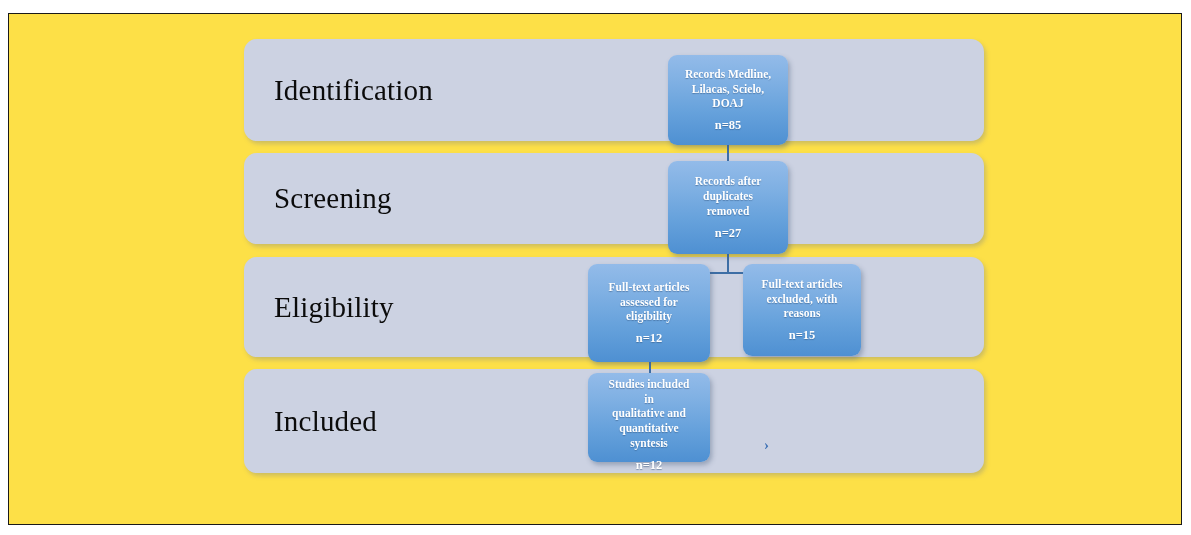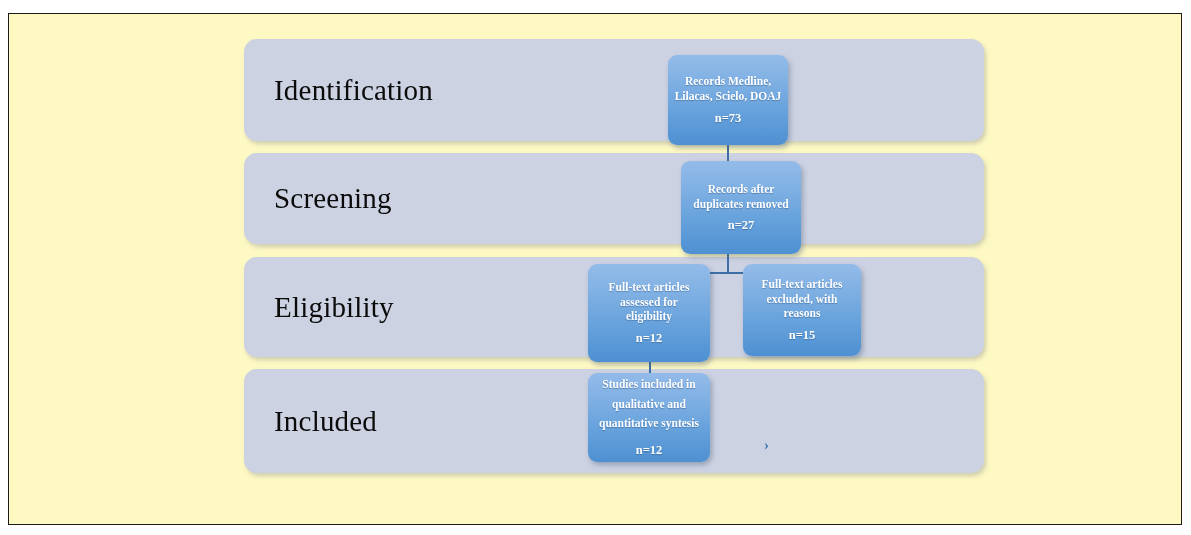--- a/index.html
+++ b/index.html
@@ -16,21 +16,21 @@
   }
 
   #figure-frame {
     position: absolute;
     left: 8px;
     top: 13px;
     width: 1174px;
     height: 512px;
     border: 1.4px solid #1a1a1a;
     box-sizing: border-box;
-    background: #fef9c3;
+    background: #fde047;
   }
 
   
   .stage-band {
     position: absolute;
     background: #ccd2e2;
     border-radius: 13px;
     box-shadow: 2px 3px 4px rgba(120,125,140,0.34);
     display: flex;
     align-items: center;
@@ -54,41 +54,41 @@
     position: absolute;
     border-radius: 9px;
     background: linear-gradient(to bottom, #93bbe9 0%, #7fb0e3 30%, #67a2dc 62%, #4e90d2 100%);
     box-shadow: 2px 3px 5px rgba(70,90,120,0.40);
     color: #ffffff;
     display: flex;
     flex-direction: column;
     align-items: center;
     justify-content: center;
     text-align: center;
-    padding: 4px 6px;
+    padding: 4px 16px;
     box-sizing: border-box;
     z-index: 4;
   }
   .node-text {
     font-size: 11.5px;
     line-height: 1.28;
     font-weight: bold;
     font-family: "Liberation Serif", "DejaVu Serif", serif;
     text-shadow: 0 1px 1px rgba(40,70,110,0.45);
   }
   .node-count {
     font-size: 12.5px;
     font-weight: bold;
     margin-top: 7px;
     font-family: "Liberation Serif", "DejaVu Serif", serif;
     text-shadow: 0 1px 1px rgba(40,70,110,0.45);
   }
 
   #node-records     { left: 659px; top: 41px;  width: 120px; height: 90px; }
-  #node-duplicates  { left: 659px; top: 147px; width: 120px; height: 93px; margin-left: 13px; }
+  #node-duplicates  { left: 659px; top: 147px; width: 120px; height: 93px; }
   #node-assessed    { left: 579px; top: 250px; width: 122px; height: 98px; }
   #node-excluded    { left: 734px; top: 250px; width: 118px; height: 92px; }
   #node-included    { left: 579px; top: 359px; width: 122px; height: 89px; justify-content: space-between; }
 
   
   .connector {
     position: absolute;
     background: #3d6ea5;
     z-index: 2;
   }
@@ -152,21 +152,21 @@
   <div class="connector v-line" id="conn-records-to-duplicates"></div>
   <div class="connector v-line" id="conn-duplicates-down"></div>
   <div class="connector h-line" id="conn-split-horizontal"></div>
   <div class="connector v-line" id="conn-split-left"></div>
   <div class="connector v-line" id="conn-split-right"></div>
   <div class="connector v-line" id="conn-assessed-to-included"></div>
 
   <div class="node-box" id="node-records">
     <div class="node-text">Records Medline,</div>
     <div class="node-text">Lilacas, Scielo, DOAJ</div>
-    <div class="node-count">n=73</div>
+    <div class="node-count">n=85</div>
   </div>
 
   <div class="node-box" id="node-duplicates">
     <div class="node-text">Records after</div>
     <div class="node-text">duplicates removed</div>
     <div class="node-count">n=27</div>
   </div>
 
   <div class="node-box" id="node-assessed">
     <div class="node-text">Full-text articles</div>

